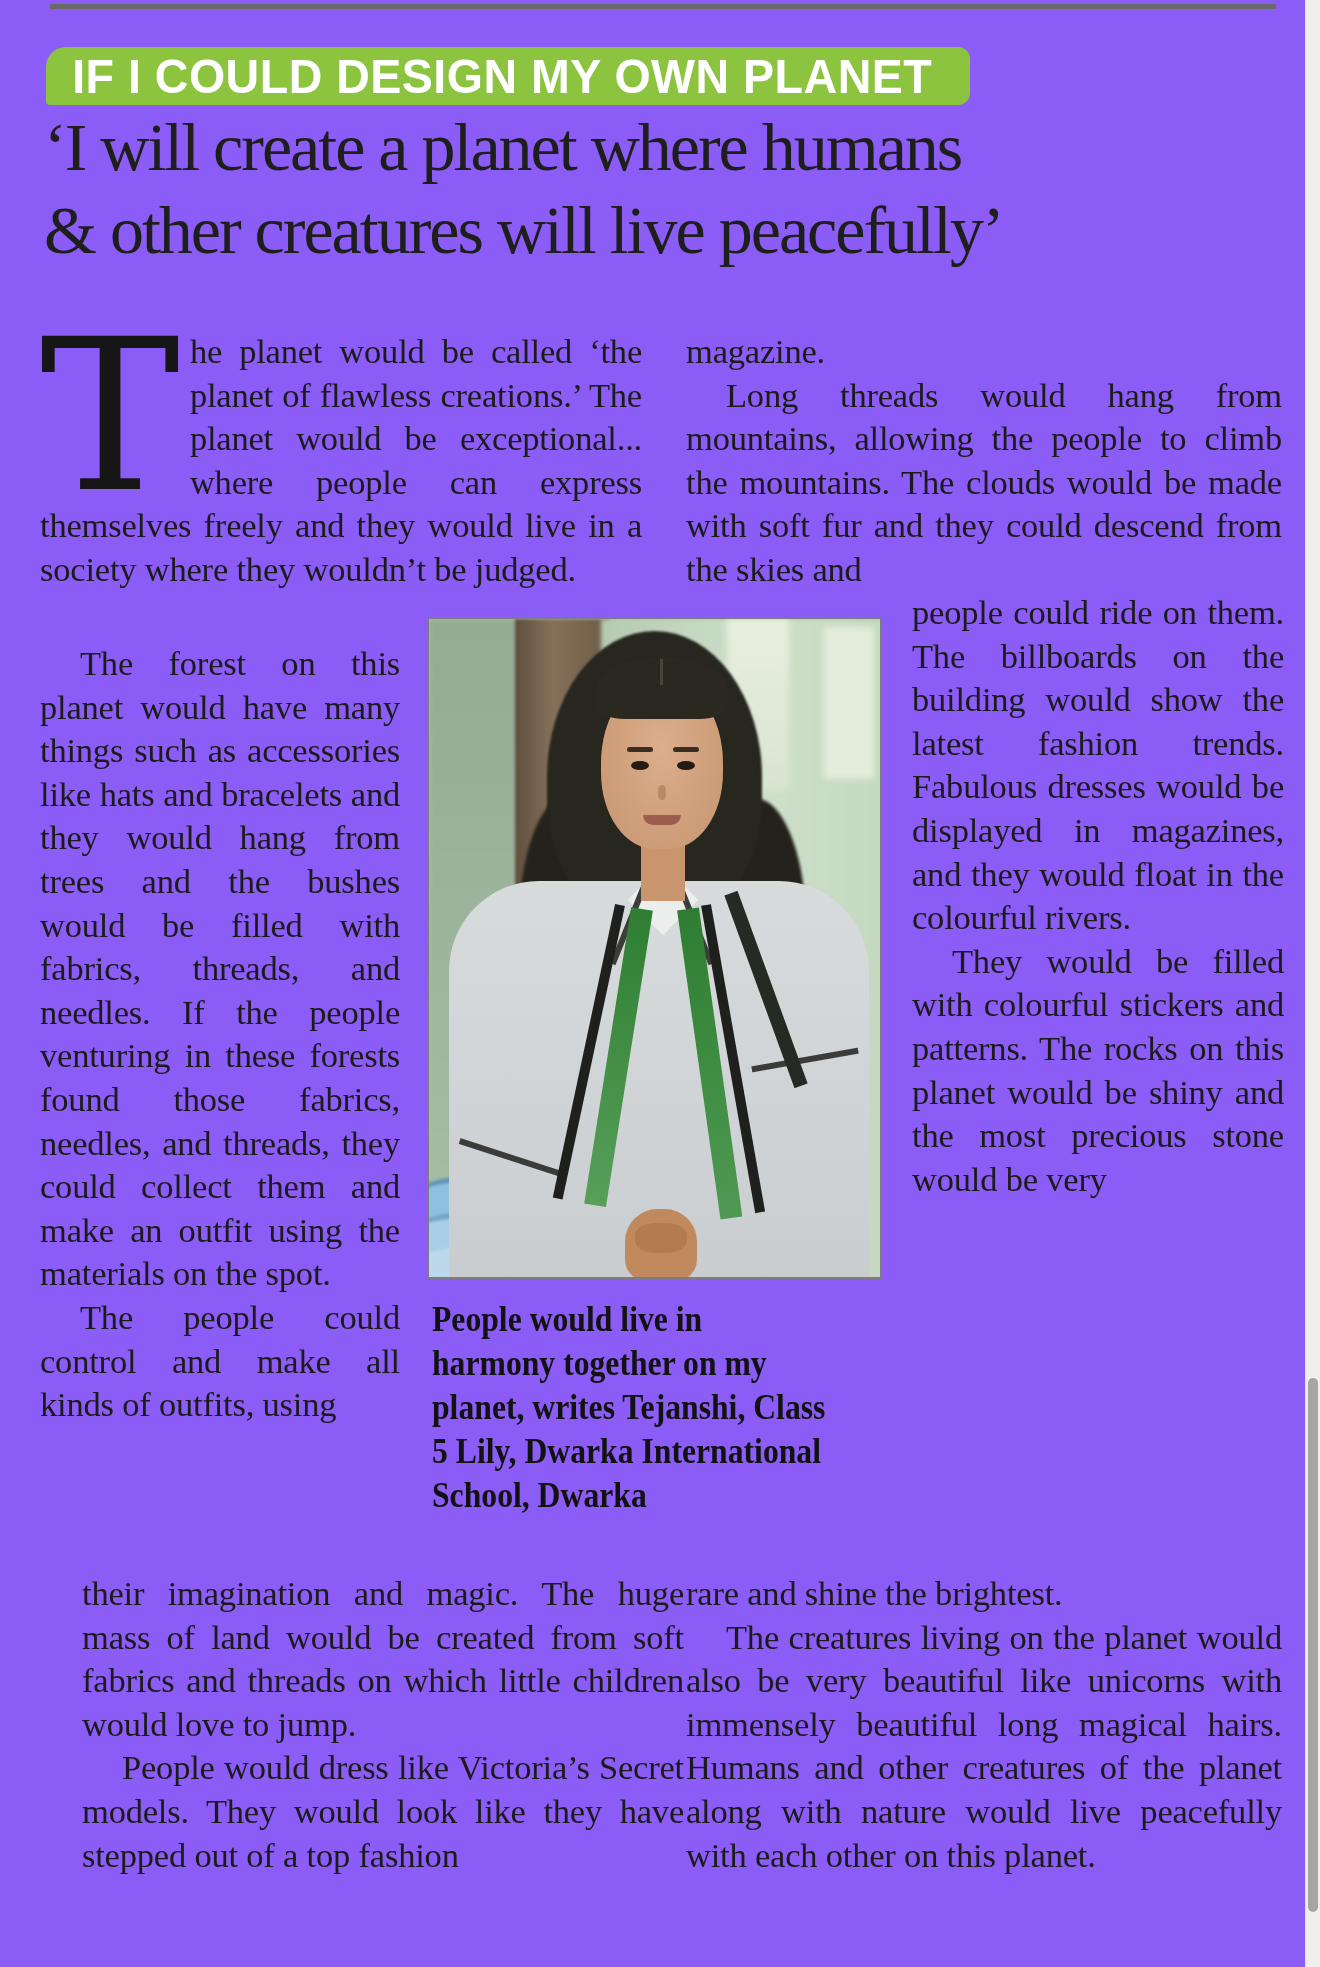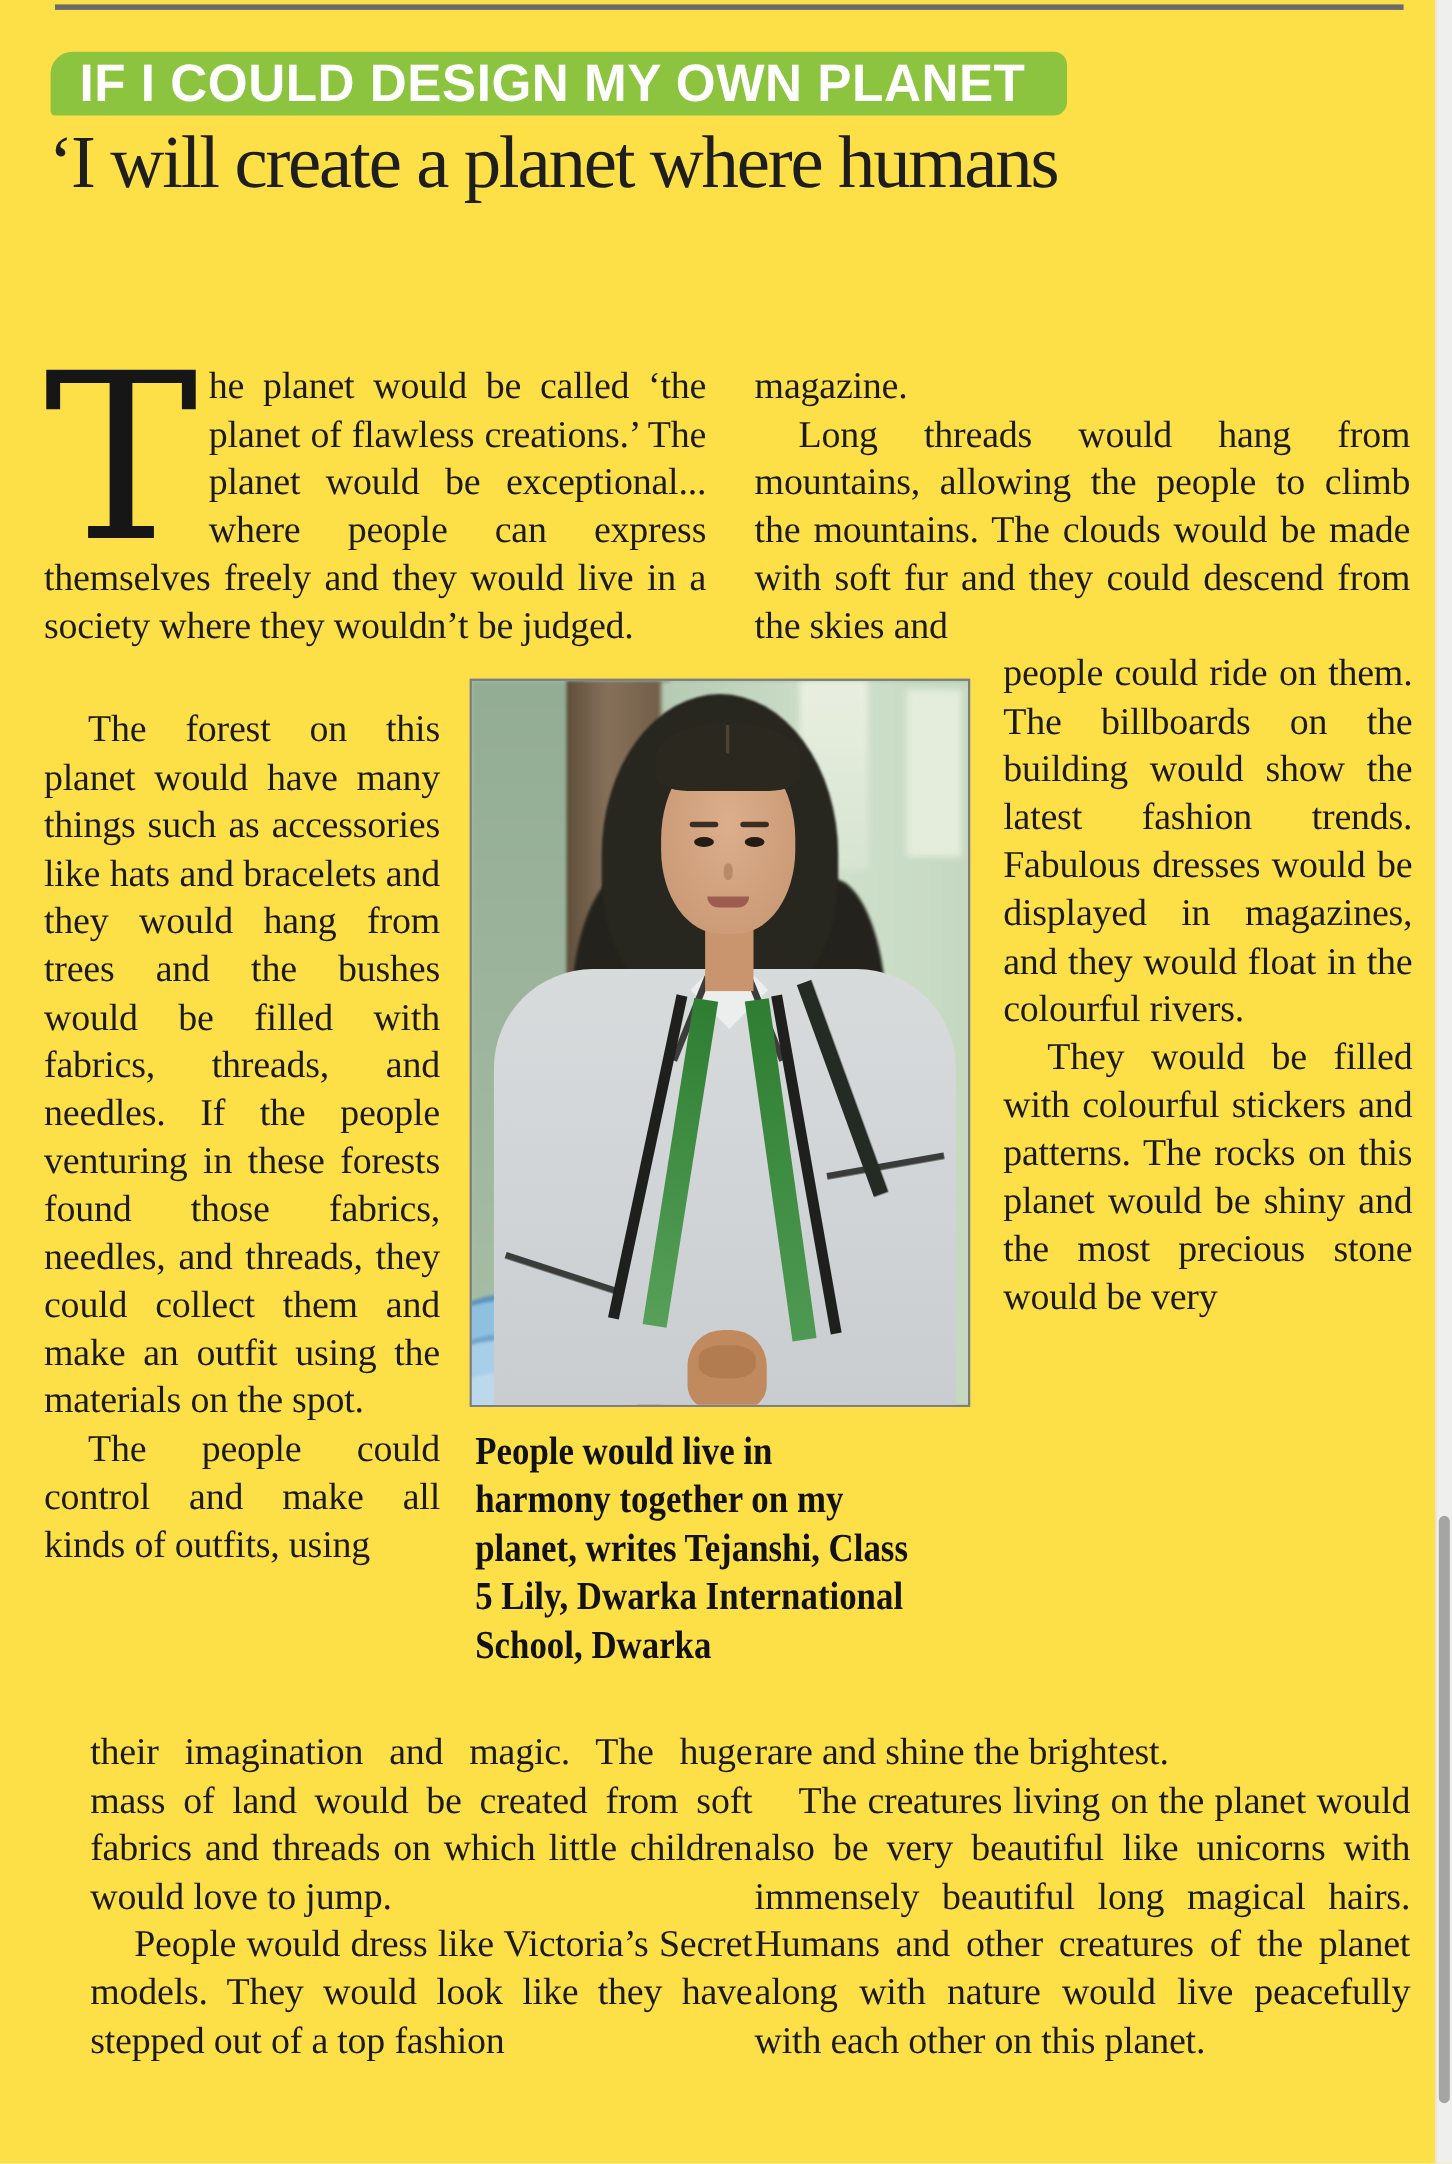--- a/index.html
+++ b/index.html
@@ -1,16 +1,16 @@
 <!DOCTYPE html>
 <html><head>
 <meta charset="utf-8">
 <style>
   html,body { margin:0; padding:0; background:#fcfcfa; }
-  .page { position:relative; width:1320px; height:1967px; background:#fde047; overflow:hidden;
+  .page { position:relative; width:1320px; height:1967px; background:#8b5cf6; overflow:hidden;
           font-family:"Liberation Serif", serif; color:#1c1c1c; }
 
   .top-rule { position:absolute; left:50px; top:4px; width:1226px; height:5px; background:#6a6a68; }
 
   .banner { position:absolute; left:46px; top:47px; width:924px; height:58px;
             background:#8cc440; border-radius:20px 12px 12px 4px;
             display:flex; align-items:center; }
   .banner-label { font-family:"Liberation Sans", sans-serif; font-weight:bold; color:#ffffff;
                   font-size:48px; letter-spacing:0.5px; white-space:nowrap; padding-left:27px;
                   transform:scaleX(0.97); transform-origin:left center; }
@@ -91,20 +91,21 @@
 <div class="page">
 
   <div class="top-rule"></div>
 
   <div class="banner">
     <span class="banner-label">IF I COULD DESIGN MY OWN PLANET</span>
   </div>
 
   <div class="headline">
     <div>‘I will create a planet where humans</div>
+    <div>&amp; other creatures will live peacefully’</div>
   </div>
 
   <div class="seg seg-l1">
     <span class="dropcap">T</span>
     <p>he planet would be called ‘the planet of flawless creations.’ The planet would be exceptional... where people can express themselves freely and they would live in a society where they wouldn’t be judged.</p>
   </div>
 
   <div class="seg seg-l2">
     <p class="ind">The forest on this planet would have many things such as accessories like hats and bracelets and they would hang from trees and the bushes would be filled with fabrics, threads, and needles. If the people venturing in these forests found those fabrics, needles, and threads, they could collect them and make an outfit using the materials on the spot.</p>
     <p class="ind">The people could control and make all kinds of outfits, using</p>

